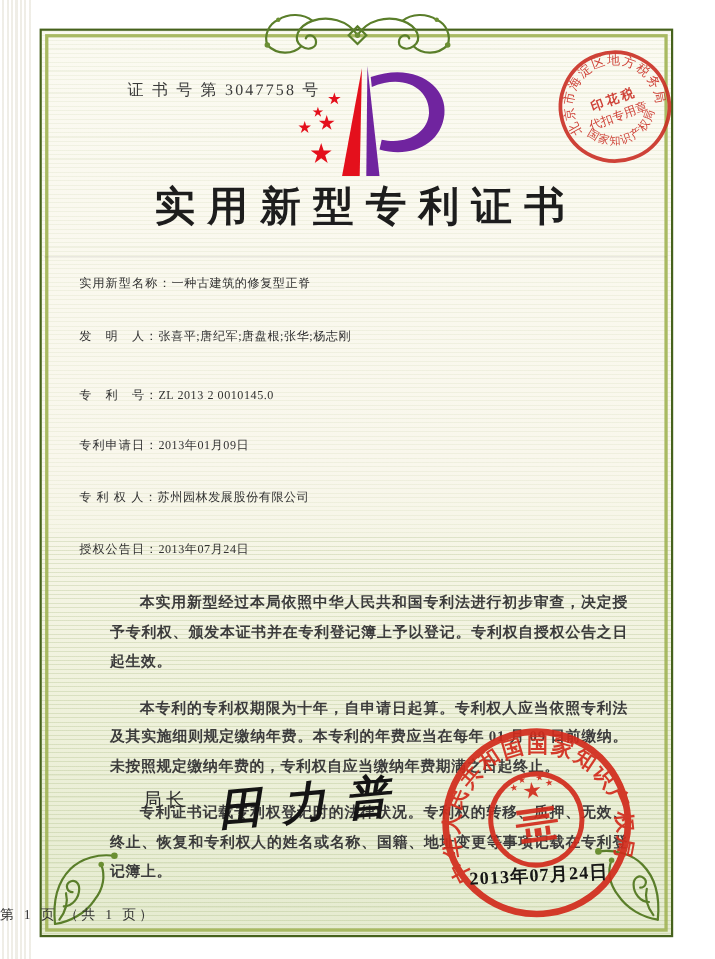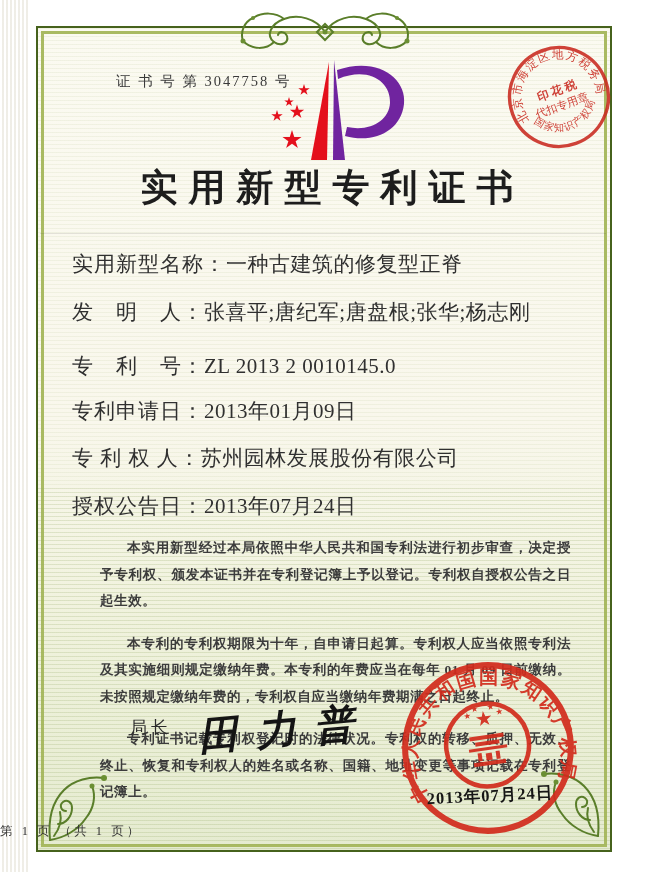--- a/index.html
+++ b/index.html
@@ -18,21 +18,21 @@
   .guilloche{position:absolute;left:0;right:0;top:56%;bottom:0;
     background:repeating-linear-gradient(180deg,rgba(140,165,95,0.14) 0 1px,rgba(0,0,0,0) 1px 4px);}
   .content{position:absolute;inset:0;z-index:2;}
 
   .cert-no{position:absolute;left:72px;top:72px;font-size:14.5px;letter-spacing:2px;color:#3a3a3a;margin-left:44px;}
   .logo{position:absolute;left:237px;top:54px;width:180px;height:112px;}
   .title{position:absolute;left:0;right:0;top:163px;text-align:center;
     font-size:37px;font-weight:bold;letter-spacing:11px;color:#1d1d1d;margin-left:15px;}
   .title-rule{position:absolute;left:40px;right:44px;top:233px;height:1px;background:rgba(60,60,50,.12);}
 
-  .field{position:absolute;left:72px;right:70px;font-size:21px;color:#303030;letter-spacing:.5px;white-space:nowrap;}
+  .field{position:absolute;left:72px;right:70px;font-size:11px;color:#303030;letter-spacing:.5px;white-space:nowrap;}
   .field .lbl{letter-spacing:1px;}
   .paragraphs{position:absolute;left:84px;top:519px;width:503px;
     font-size:13.5px;line-height:26.5px;color:#3c3c3c;text-align:justify;letter-spacing:.6px;}
   .paragraphs p{margin:16px;text-indent:2em;font-weight:bold;}
 
   .sig-label{position:absolute;left:130px;top:716px;font-size:17px;letter-spacing:4px;color:#2c2c2c;}
   .sig-name{position:absolute;left:198px;top:702px;font-size:40px;font-weight:bold;font-style:italic;
     letter-spacing:18px;color:#141414;transform:rotate(-5deg);white-space:nowrap;}
 
   .tax-stamp{position:absolute;left:496px;top:34px;width:126px;height:126px;

